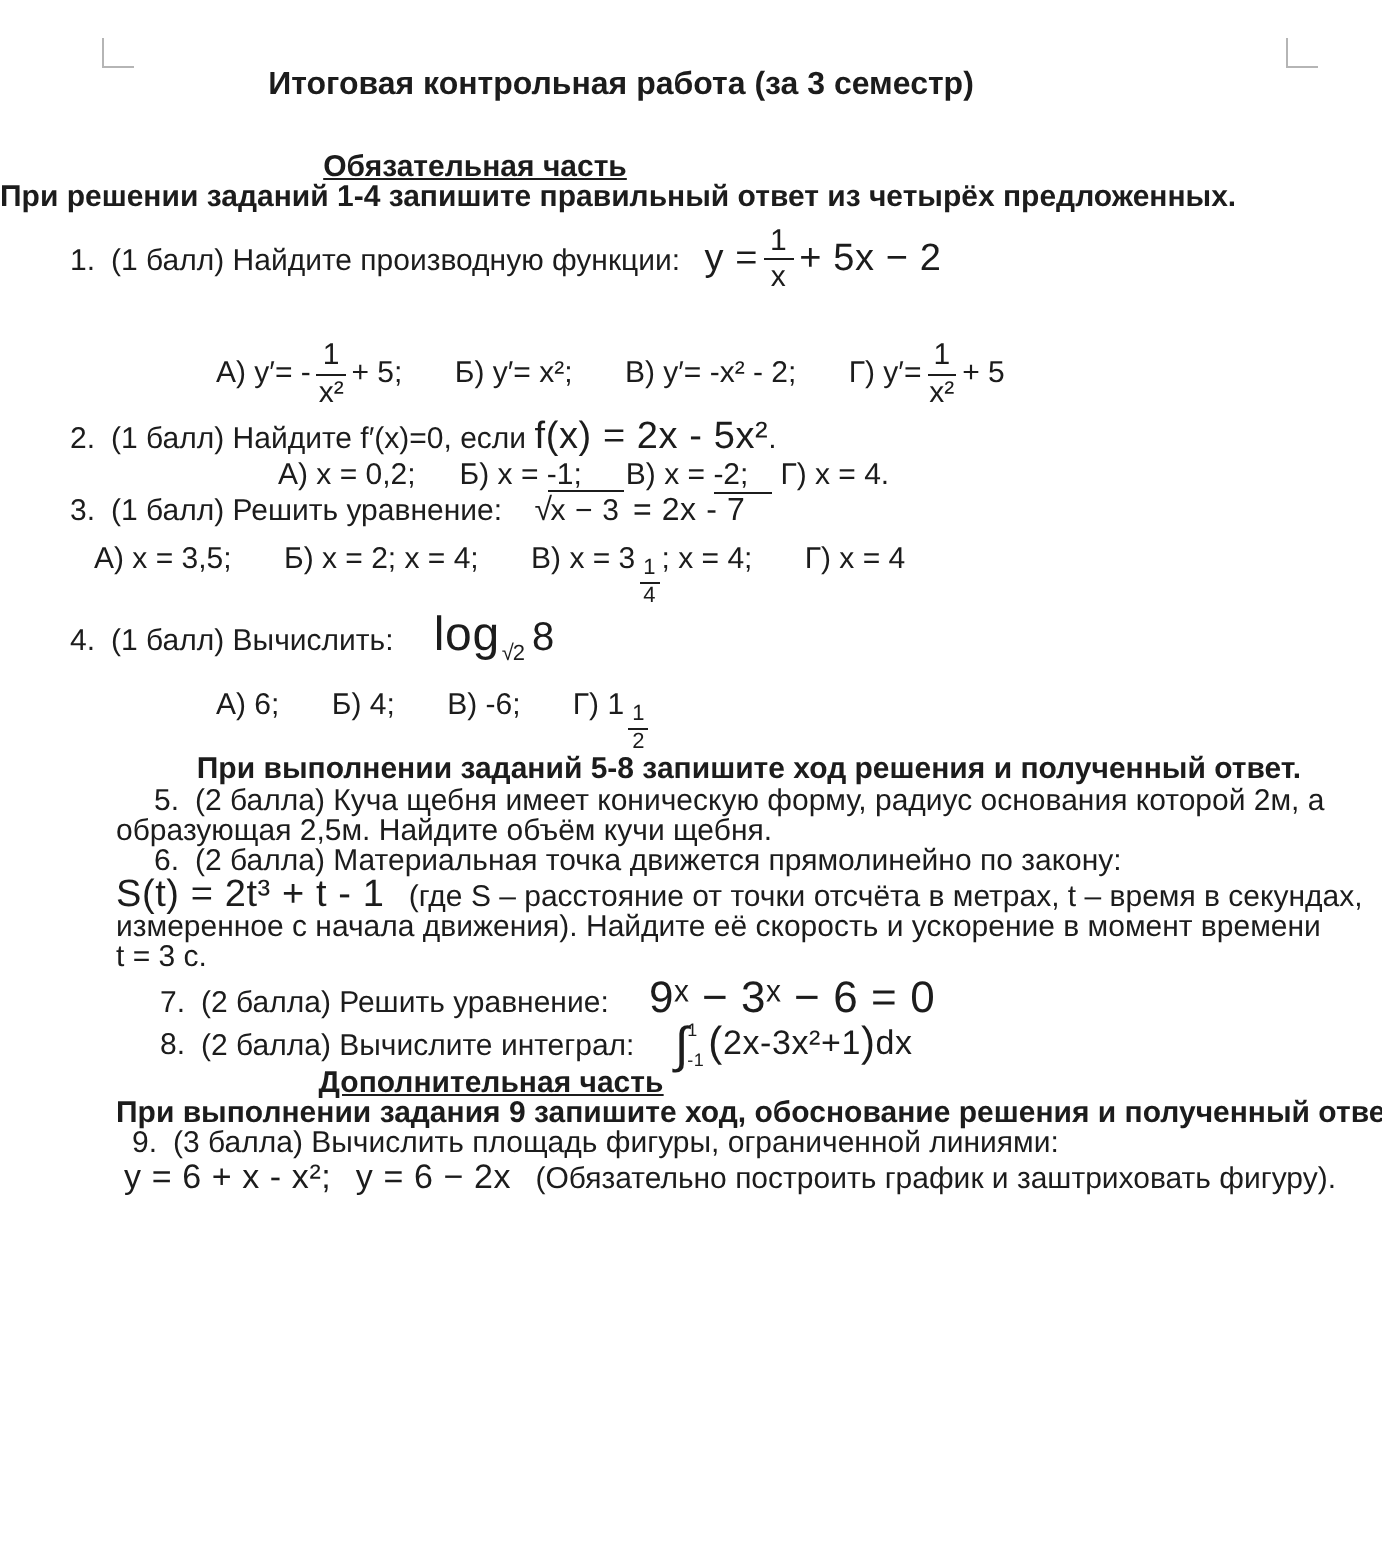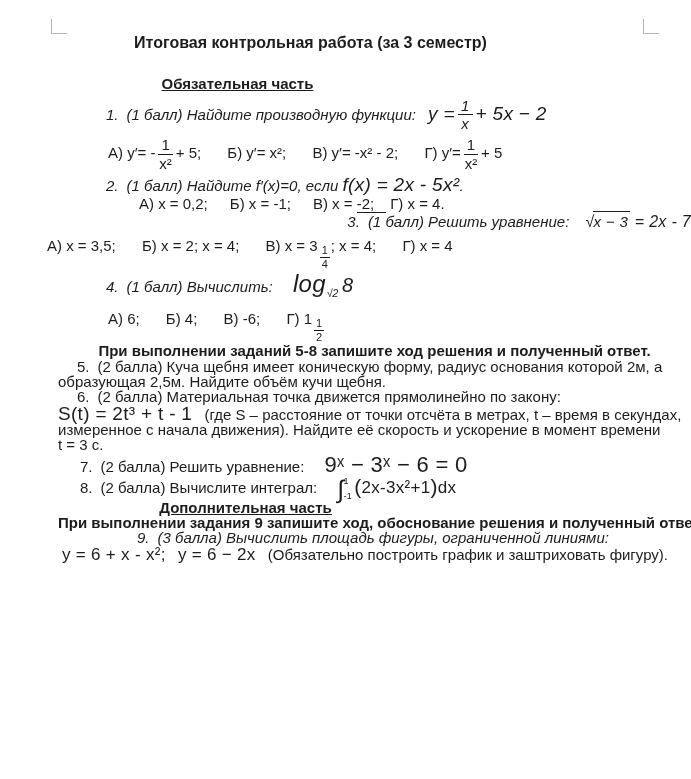--- a/index.html
+++ b/index.html
@@ -24,45 +24,45 @@
     text-align:center;font-weight:bold;font-size:16px;line-height:22px;
     padding-right:70px;
   }
   .h-center{font-weight:bold;text-align:center;line-height:15px;margin-top:22px;}
   .h-center .u{text-decoration:underline;}
   .h1{padding-right:216px;}
   .h3{padding-right:200px;line-height:14px;}
   .instr{font-weight:bold;line-height:16px;}
   .instr.c1{text-align:center;padding-right:120px;}
   .instr.left{padding-left:58px;text-align:center;}
-  .qrow{padding-left:106px;font-style:italic;}
+  .qrow{padding-left:35px;}
   .arow{padding-left:108px;}
   .qnum{display:inline-block;margin-right:8px;}
   .opt{margin-right:22px;}
   .f16{font-size:16px;}
   .f17{font-size:17px;}
   .f18{font-size:22px;}
   .f19{font-size:19px;}
   .formula{letter-spacing:0.3px;}
   .ml8{margin-left:8px;}  .ml12{margin-left:12px;}  .ml16{margin-left:16px;}
   
   .frac{
     display:inline-flex;flex-direction:column;align-items:center;
     vertical-align:middle;line-height:1.05;font-size:15px;margin:0 3px;
   }
   .frac .num{padding:0 3px 1px;border-bottom:1.5px solid #1c1c1c;}
   .frac .den{padding-top:1px;}
   .frac.small{font-size:11px;vertical-align:-3px;margin:0 1px 0 2px;line-height:1;}
   .frac.small .num{padding:0 2px 1px;border-bottom:1.2px solid #1c1c1c;}
   
   .row36{line-height:36px;margin-top:5px;}
-  .row36b{line-height:36px;margin-top:2px;}
+  .row36b{line-height:36px;margin-top:20px;}
   .row21{line-height:21px;margin-top:3px;}
   .row15{line-height:15px;margin-left:31px;}
-  .row17{line-height:17px;margin-top:2px;text-align:right;}
+  .row17{line-height:17px;margin-top:2px;}
   .row30{line-height:30px;margin-top:1px;padding-left:47px;}
   .row24{line-height:24px;margin-top:2px;}
   .row28{line-height:28px;}
   .row19{line-height:19px;margin-top:3px;}
   .row22{line-height:22px;}
   
   .sqrt-sign{font-size:16px;}
   .sqrt-bar{border-top:1.3px solid #1c1c1c;padding:1px 2px 0 1px;margin-left:-2px;font-size:15px;}
   
   .ans-marked{border-bottom:1.2px solid #1c1c1c;padding-right:12px;margin-right:4px;}
@@ -88,20 +88,21 @@
 
 <div class="page">
   <div class="corner tl"></div>
   <div class="corner tr"></div>
 
   <div class="content">
 
     <div class="line title">Итоговая контрольная работа (за 3 семестр)</div>
 
     <div class="line h-center h1"><span class="u">Обязательная часть</span></div>
+    <div class="line instr c1">При решении заданий 1-4 запишите правильный ответ из четырёх предложенных.</div>
 
     <div class="line qrow row36">
       <span class="qnum">1.</span><span>(1 балл) Найдите производную функции:</span>
       <span class="formula f19 ml8">
         <span>y =</span><span class="frac">
             <span class="num">1</span>
             <span class="den">x</span>
           </span><span>+ 5x − 2</span>
       </span>
     </div>

